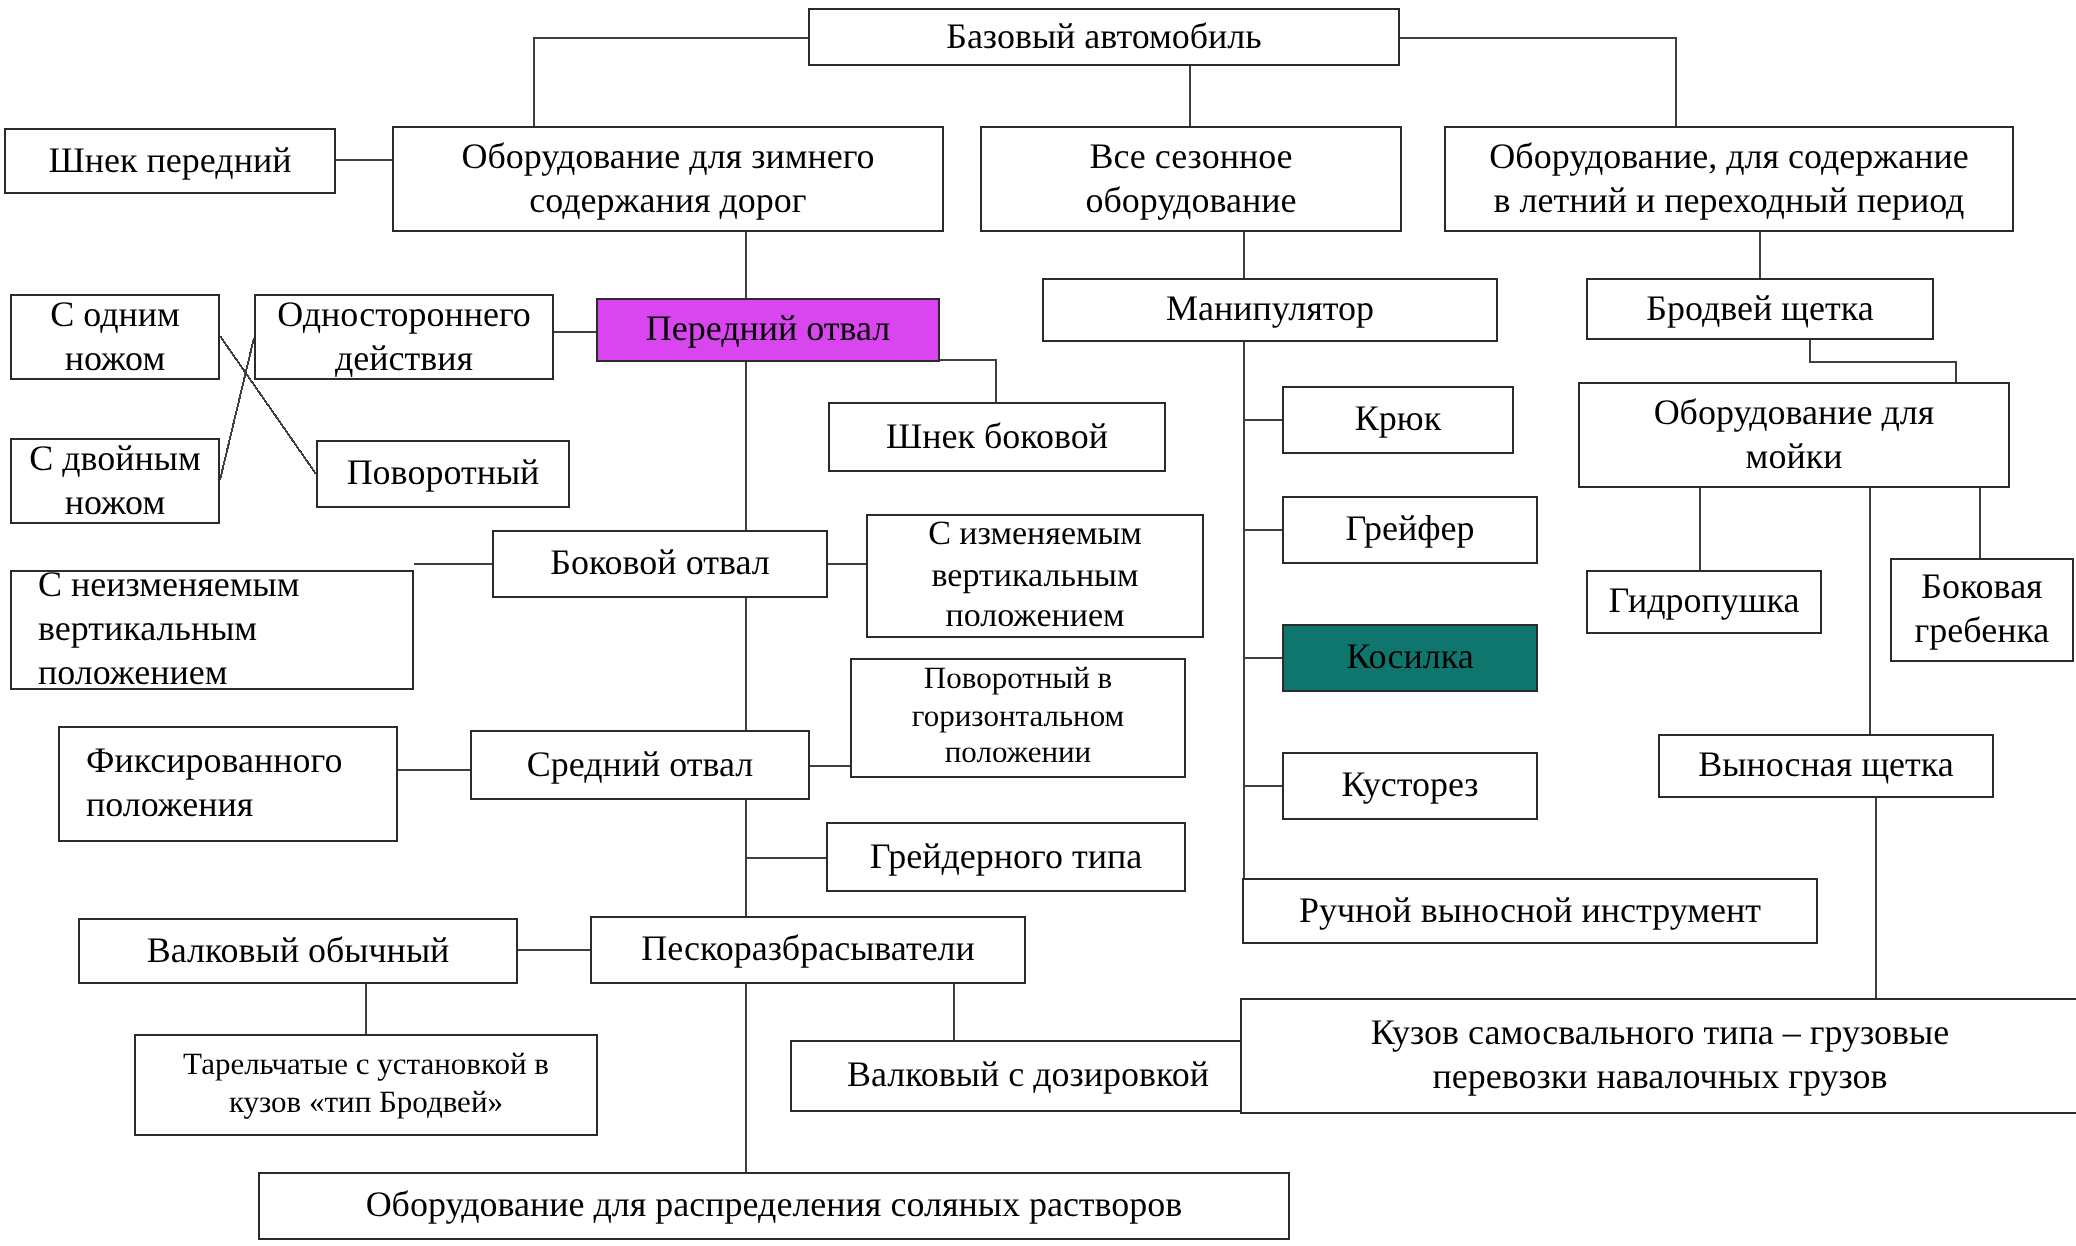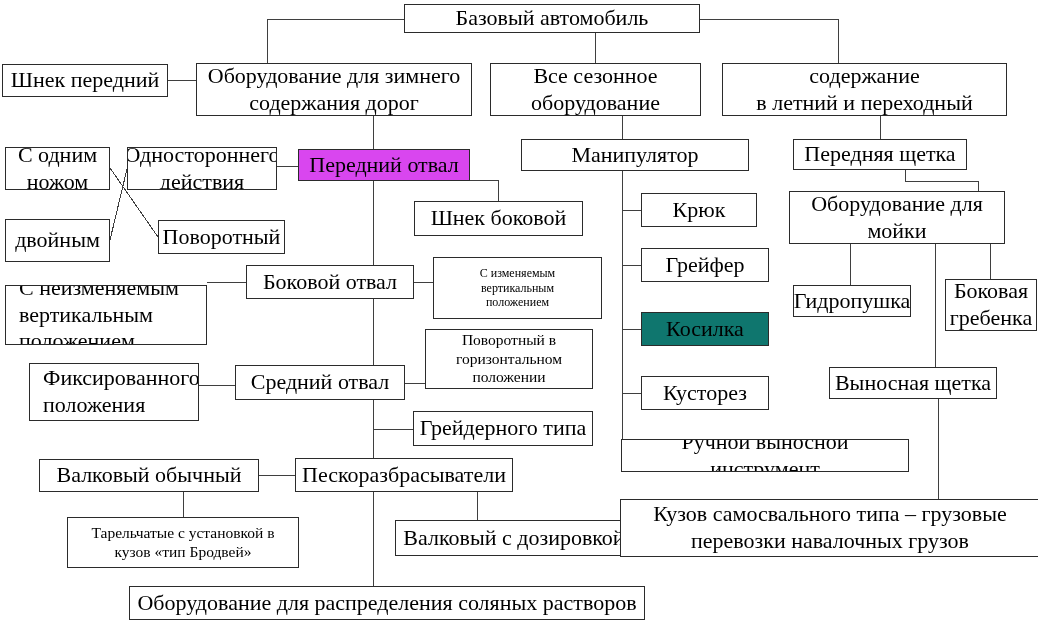--- a/index.html
+++ b/index.html
@@ -19,21 +19,21 @@
   }
   .node {
     position: absolute;
     background: #ffffff;
     border: 1px solid #2b2b2b;
     display: flex;
     align-items: center;
     justify-content: center;
     text-align: center;
     white-space: pre-line;
-    font-size: 22px;
+    font-size: 18px;
     line-height: 1.22;
     color: #000000;
     padding: 1px 4px;
     overflow: hidden;
   }
   .node.align-left {
     justify-content: flex-start;
     text-align: left;
     padding-left: 13px;
   }
@@ -81,31 +81,31 @@
     <div class="node" style="left: 490px; top: 63px; width: 211px; height: 53px; border-color: rgb(43, 43, 43); background: rgb(255, 255, 255); color: rgb(0, 0, 0);">Все сезонное
 оборудование</div>
     <div class="node" style="left: 722px; top: 63px; width: 285px; height: 53px; border-color: rgb(43, 43, 43); background: rgb(255, 255, 255); color: rgb(0, 0, 0);">Оборудование, для содержание
 в летний и переходный период</div>
     <div class="node" style="left: 5px; top: 147px; width: 105px; height: 43px; border-color: rgb(43, 43, 43); background: rgb(255, 255, 255); color: rgb(0, 0, 0);">С одним
 ножом</div>
     <div class="node" style="left: 127px; top: 147px; width: 150px; height: 43px; border-color: rgb(43, 43, 43); background: rgb(255, 255, 255); color: rgb(0, 0, 0);">Одностороннего
 действия</div>
     <div class="node" style="left: 298px; top: 149px; width: 172px; height: 32px; border-color: rgb(43, 43, 43); background: #d946ef; color: rgb(0, 0, 0);">Передний отвал</div>
     <div class="node" style="left: 521px; top: 139px; width: 228px; height: 32px; border-color: rgb(43, 43, 43); background: rgb(255, 255, 255); color: rgb(0, 0, 0); text-align: center;">Манипулятор</div>
-    <div class="node" style="left: 793px; top: 139px; width: 174px; height: 31px; border-color: rgb(43, 43, 43); background: rgb(255, 255, 255); color: rgb(0, 0, 0);">Передняя щетка</div>
+    <div class="node" style="left: 793px; top: 139px; width: 174px; height: 31px; border-color: rgb(43, 43, 43); background: rgb(255, 255, 255); color: rgb(0, 0, 0);">Бродвей щетка</div>
     <div class="node" style="left: 5px; top: 219px; width: 105px; height: 43px; border-color: rgb(43, 43, 43); background: rgb(255, 255, 255); color: rgb(0, 0, 0);">С двойным
 ножом</div>
     <div class="node" style="left: 158px; top: 220px; width: 127px; height: 34px; border-color: rgb(43, 43, 43); background: rgb(255, 255, 255); color: rgb(0, 0, 0);">Поворотный</div>
     <div class="node" style="left: 414px; top: 201px; width: 169px; height: 35px; border-color: rgb(43, 43, 43); background: rgb(255, 255, 255); color: rgb(0, 0, 0);">Шнек боковой</div>
     <div class="node" style="left: 641px; top: 193px; width: 116px; height: 34px; border-color: rgb(43, 43, 43); background: rgb(255, 255, 255); color: rgb(0, 0, 0);">Крюк</div>
     <div class="node" style="left: 789px; top: 191px; width: 216px; height: 53px; border-color: rgb(43, 43, 43); background: rgb(255, 255, 255); color: rgb(0, 0, 0);">Оборудование для
 мойки</div>
     <div class="node" style="left: 641px; top: 248px; width: 128px; height: 34px; border-color: rgb(43, 43, 43); background: rgb(255, 255, 255); color: rgb(0, 0, 0);">Грейфер</div>
     <div class="node" style="left: 246px; top: 265px; width: 168px; height: 34px; border-color: rgb(43, 43, 43); background: rgb(255, 255, 255); color: rgb(0, 0, 0);">Боковой отвал</div>
-    <div class="node" style="left: 433px; top: 257px; width: 169px; height: 62px; border-color: rgb(43, 43, 43); background: rgb(255, 255, 255); color: rgb(0, 0, 0); font-size: 12px;">С изменяемым
+    <div class="node" style="left: 433px; top: 257px; width: 169px; height: 62px; border-color: rgb(43, 43, 43); background: rgb(255, 255, 255); color: rgb(0, 0, 0); font-size: 17px;">С изменяемым
 вертикальным
 положением</div>
     <div class="node align-left" style="left: 5px; top: 285px; width: 202px; height: 60px; border-color: rgb(43, 43, 43); background: rgb(255, 255, 255); color: rgb(0, 0, 0);">С неизменяемым
 вертикальным
 положением</div>
     <div class="node" style="left: 793px; top: 285px; width: 118px; height: 32px; border-color: rgb(43, 43, 43); background: rgb(255, 255, 255); color: rgb(0, 0, 0);">Гидропушка</div>
     <div class="node" style="left: 945px; top: 279px; width: 92px; height: 52px; border-color: rgb(43, 43, 43); background: rgb(255, 255, 255); color: rgb(0, 0, 0);">Боковая
 гребенка</div>
     <div class="node" style="left: 641px; top: 312px; width: 128px; height: 34px; border-color: rgb(43, 43, 43); background: #0f766e; color: rgb(0, 0, 0);">Косилка</div>
     <div class="node align-left" style="left: 29px; top: 363px; width: 170px; height: 58px; border-color: rgb(43, 43, 43); background: rgb(255, 255, 255); color: rgb(0, 0, 0);">Фиксированного

